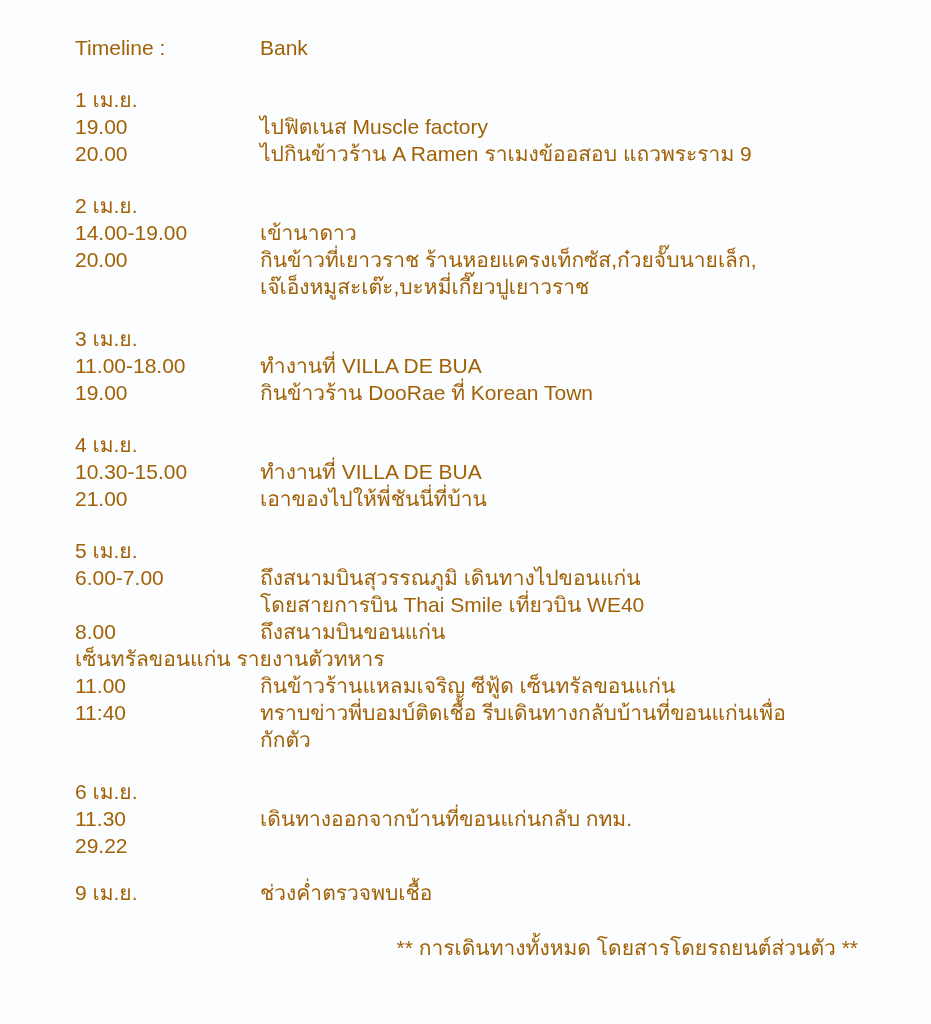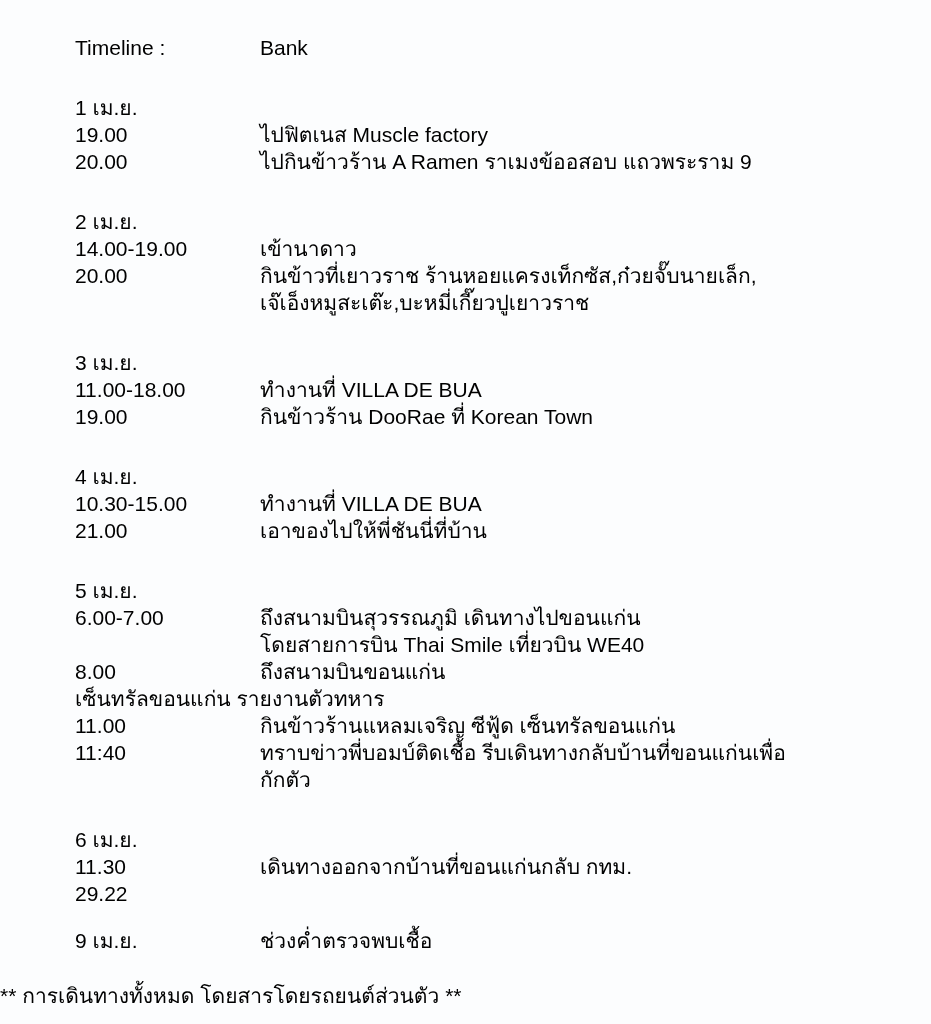--- a/index.html
+++ b/index.html
@@ -11,47 +11,47 @@
     height: 1024px;
     background: #fcfdfe;
     overflow: hidden;
     font-family: "Liberation Sans", "DejaVu Sans", sans-serif;
   }
   .page {
     box-sizing: border-box;
     width: 858px;
     height: 1024px;
     padding: 34px 30px 0 75px;
-    color: #000000;
+    color: #a16207;
     font-size: 21px;
     line-height: 27px;
     font-weight: 500;
   }
   .row {
     display: flex;
     align-items: flex-start;
   }
   .col-time {
     flex: 0 0 185px;
     width: 185px;
   }
   .col-desc {
     flex: 1 1 auto;
   }
   .day-section {
-    margin-top: 33px;
+    margin-top: 25px;
   }
   .day-section:last-of-type {
     margin-top: 20px;
   }
   .footer {
     margin-top: 28px;
     margin-left: -75px;
     margin-right: -30px;
-    text-align: left;
+    text-align: right;
   }
 </style>
 </head>
 <body>
 
 <div class="page">
   <div class="row">
     <div class="col-time">Timeline :</div>
     <div class="col-desc">Bank</div>
   </div>

